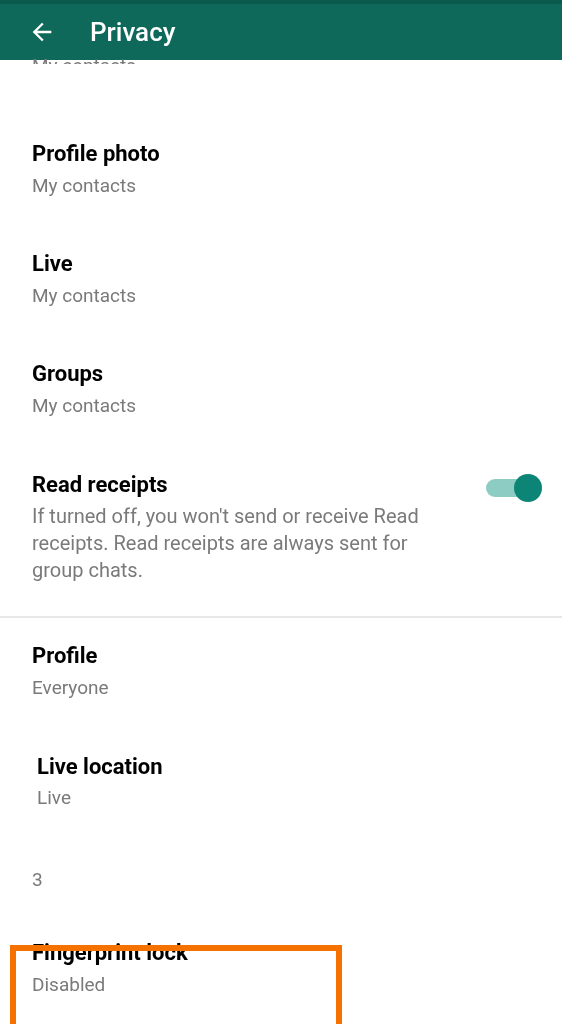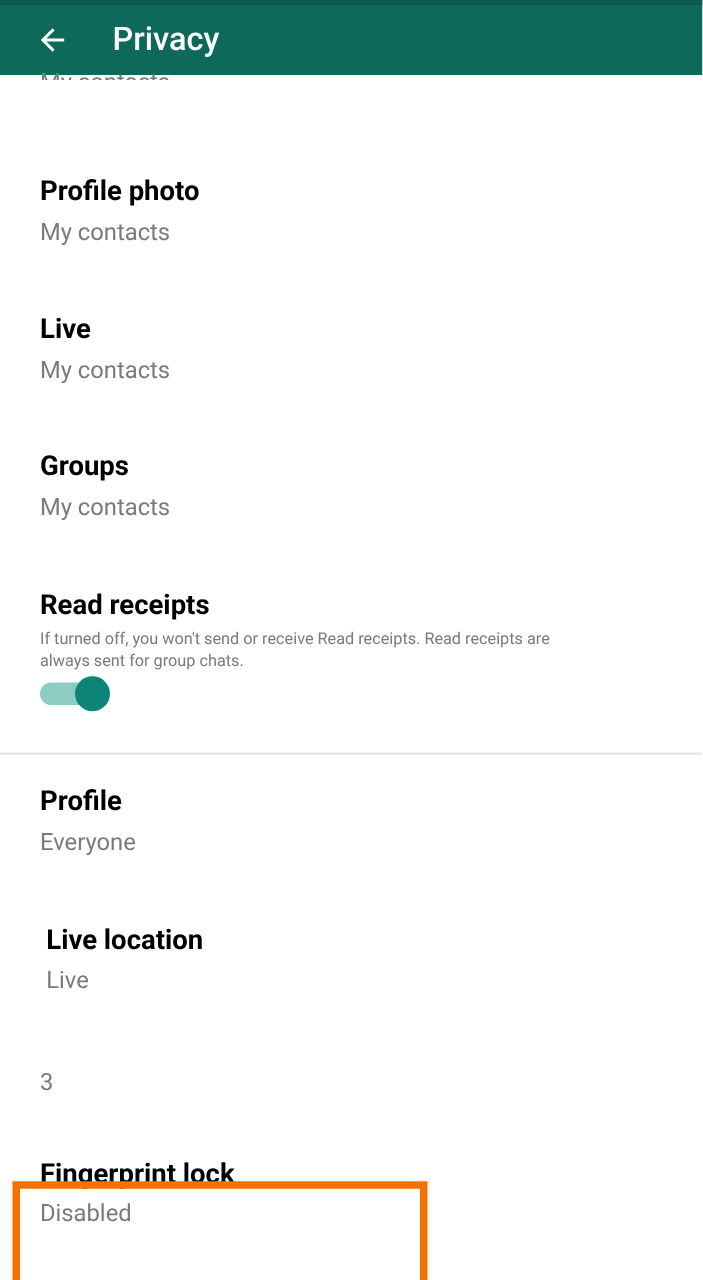--- a/index.html
+++ b/index.html
@@ -80,31 +80,30 @@
     
     .setting-subtitle {
       color: #7a7a7a;
       font-size: 19px;
       line-height: 1.35;
       margin-top: 4px;
     }
     
     .setting-description {
       color: #7a7a7a;
-      font-size: 13px;
+      font-size: 20px;
       line-height: 1.35;
       margin-top: 4px;
       max-width: 410px;
     }
     
     .read-receipts-item {
       display: flex;
       align-items: flex-start;
       justify-content: center;
-      flex-direction: column;
     }
     
     .read-receipts-text {
       flex: 1;
     }
     
     .toggle-switch {
       width: 52px;
       height: 30px;
       position: relative;

